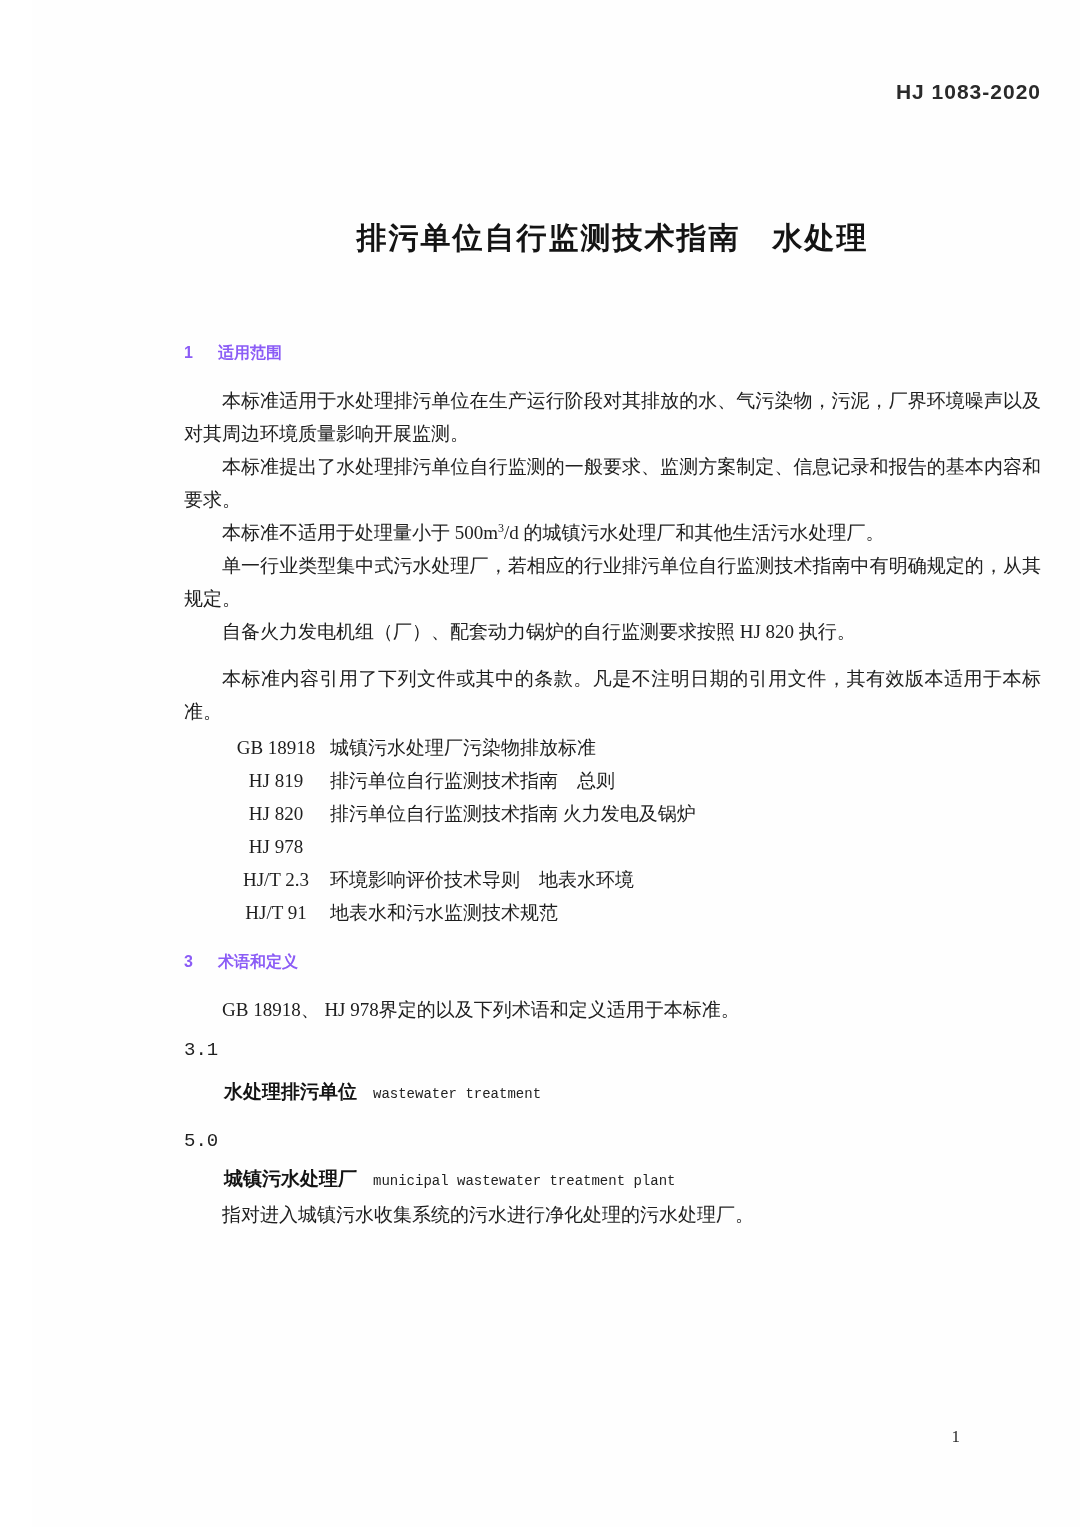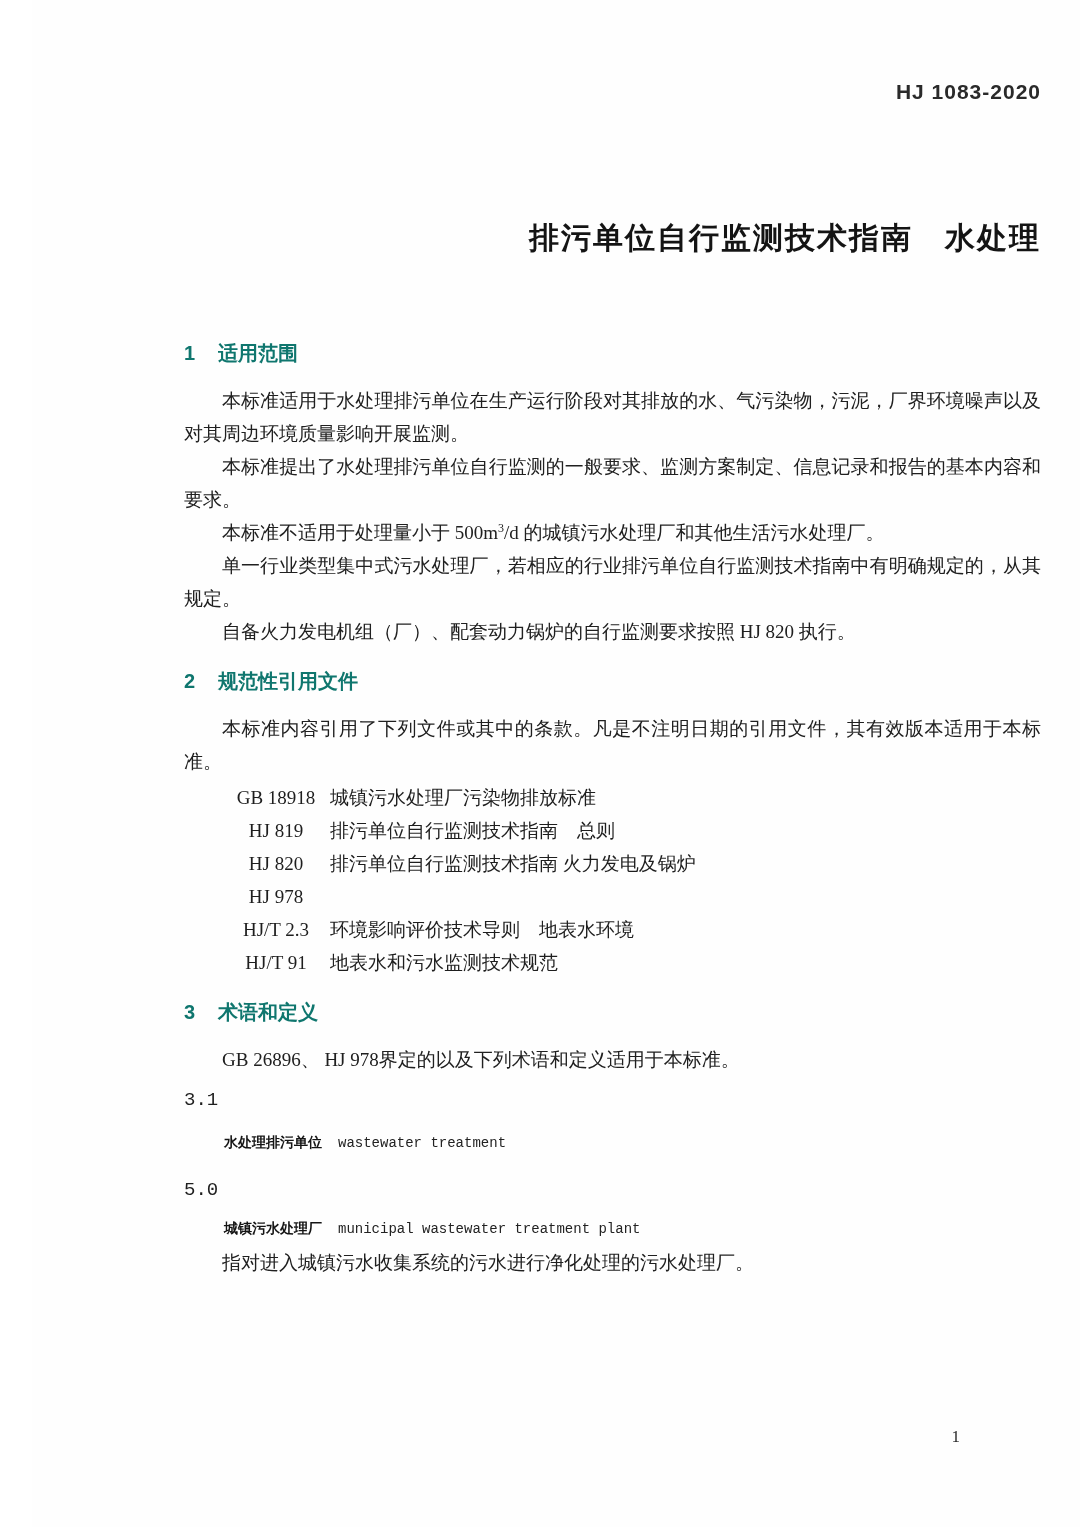--- a/index.html
+++ b/index.html
@@ -24,35 +24,35 @@
   }
   .doc-number {
     font-family:"Liberation Sans","DejaVu Sans",sans-serif;
     font-weight:700;
     font-size:21px;
     letter-spacing:1px;
     color:#2a2a2a;
   }
   .doc-title {
     margin-top:110px;
-    text-align:right;
+    text-align:center;
     font-family:"Liberation Sans","DejaVu Sans",sans-serif;
     font-weight:700;
     font-size:30px;
     line-height:44px;
     letter-spacing:2px;
     color:#141414;
   }
   .sec-heading {
     margin-top:16px;
     font-family:"Liberation Sans","DejaVu Sans",sans-serif;
     font-weight:700;
-    font-size:20px;
+    font-size:16px;
     line-height:34px;
-    color:#0f766e;
+    color:#8b5cf6;
   }
   .sec-heading.first { margin-top:76px; }
   .sec-num { display:inline-block; min-width:34px; }
   .body-para {
     font-size:19px;
     line-height:33px;
     text-align:justify;
     text-indent:2em;
     color:#202020;
   }
@@ -70,23 +70,23 @@
     font-family:"Liberation Mono","DejaVu Sans Mono",monospace;
     font-size:19px;
     line-height:33px;
   }
   .term-block-1 .term-num { margin-top:8px; }
   .term-block-2 .term-num { margin-top:14px; }
   .term-line { margin-left:40px; line-height:33px; }
   .term-block-1 .term-line { margin-top:8px; }
   .term-block-2 .term-line { margin-top:4px; }
   .term-zh {
-    font-family:Liberation Mono, monospace;
+    font-family:Liberation Sans, sans-serif;
     font-weight:700;
-    font-size:14px;
+    font-size:19px;
     color:#141414;
   }
   .term-en {
     font-family:"Liberation Mono","DejaVu Sans Mono",monospace;
     font-size:14px;
     margin-left:16px;
     color:#222;
   }
   .term-def { margin-top:0; }
   .page-number {
@@ -110,21 +110,20 @@
 
   <h2 class="sec-heading first"><span class="sec-num">1</span><span class="sec-label">适用范围</span></h2>
   <div class="sec-body">
     <p class="body-para">本标准适用于水处理排污单位在生产运行阶段对其排放的水、气污染物，污泥，厂界环境噪声以及对其周边环境质量影响开展监测。</p>
     <p class="body-para">本标准提出了水处理排污单位自行监测的一般要求、监测方案制定、信息记录和报告的基本内容和要求。</p>
     <p class="body-para"><span>本标准不适用于处理量小于 500m</span><sup>3</sup><span>/d 的城镇污水处理厂和其他生活污水处理厂。</span></p>
     <p class="body-para">单一行业类型集中式污水处理厂，若相应的行业排污单位自行监测技术指南中有明确规定的，从其规定。</p>
     <p class="body-para">自备火力发电机组（厂）、配套动力锅炉的自行监测要求按照 HJ 820 执行。</p>
   </div>
 
-  <h2 class="sec-heading"><span class="sec-num">2</span><span class="sec-label">规范性引用文件</span></h2>
   <div class="sec-body">
     <p class="body-para">本标准内容引用了下列文件或其中的条款。凡是不注明日期的引用文件，其有效版本适用于本标准。</p>
     <div class="ref-list">
       <div class="ref-row">
         <span class="ref-code">GB 18918</span>
         <span class="ref-title">城镇污水处理厂污染物排放标准</span>
       </div>
       <div class="ref-row">
         <span class="ref-code">HJ 819</span>
         <span class="ref-title">排污单位自行监测技术指南　总则</span>
@@ -142,21 +141,21 @@
       </div>
       <div class="ref-row">
         <span class="ref-code">HJ/T 91</span>
         <span class="ref-title">地表水和污水监测技术规范</span>
       </div>
     </div>
   </div>
 
   <h2 class="sec-heading"><span class="sec-num">3</span><span class="sec-label">术语和定义</span></h2>
   <div class="sec-body">
-    <p class="body-para">GB 26896、 HJ 978界定的以及下列术语和定义适用于本标准。</p>
+    <p class="body-para">GB 18918、 HJ 978界定的以及下列术语和定义适用于本标准。</p>
 
     <div class="term-block term-block-1">
       <div class="term-num">3.1</div>
       <div class="term-line">
         <span class="term-zh">水处理排污单位</span><span class="term-en">wastewater treatment</span>
       </div>
     </div>
 
     <div class="term-block term-block-2">
       <div class="term-num">5.0</div>

